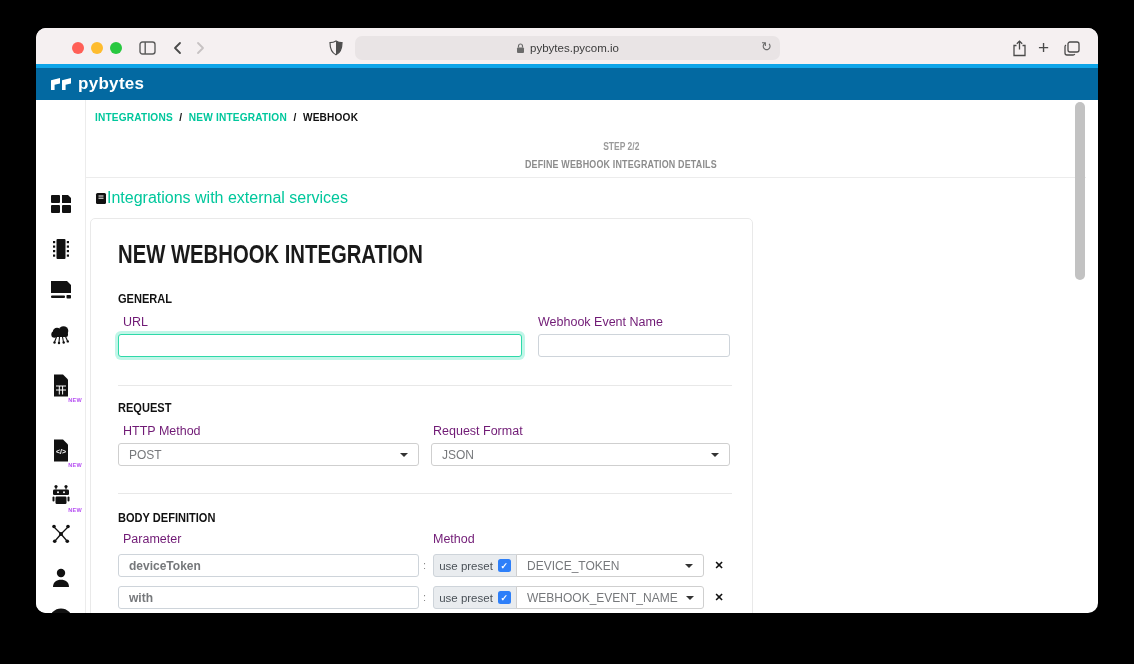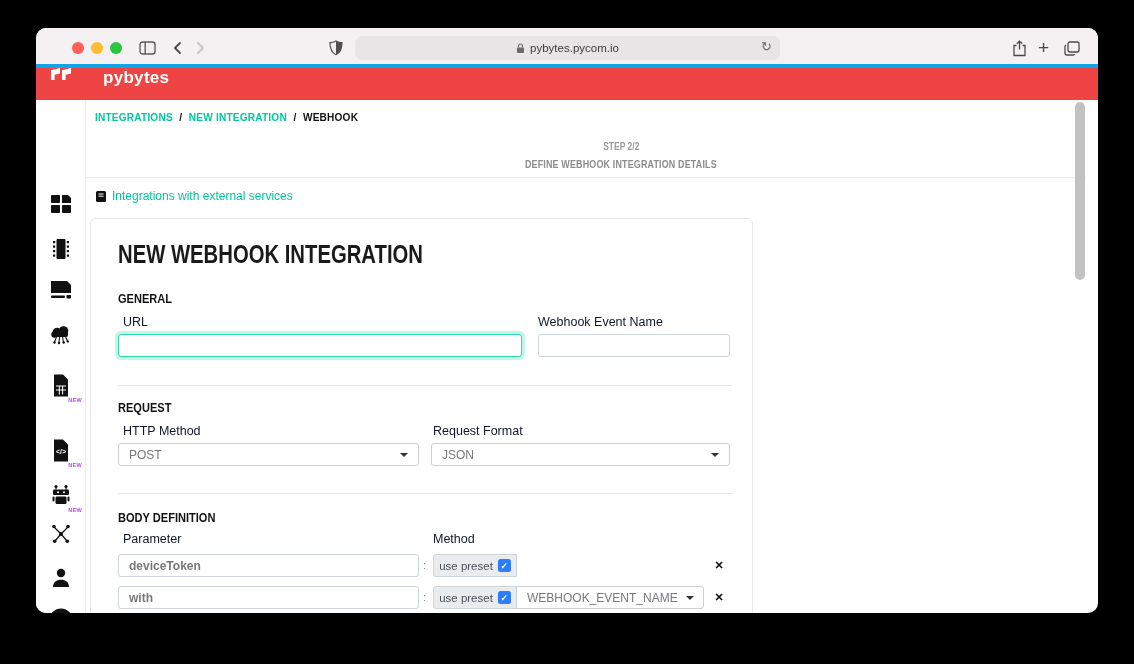--- a/index.html
+++ b/index.html
@@ -8,45 +8,45 @@
 
   
   .titlebar { position:absolute; left:0; top:0; width:100%; height:40px; background:#f5f0f1; border-bottom:4px solid #0ea5e9; }
   .tl { position:absolute; top:14px; width:12px; height:12px; border-radius:50%; }
   .tbtn { position:absolute; top:9px; height:22px; display:flex; align-items:center; justify-content:center; color:#4a4a4a; }
   .urlbar { position:absolute; left:319px; top:8px; width:425px; height:24px; background:#e9e4e5; border-radius:7px; display:flex; align-items:center; justify-content:center; font-size:11.5px; color:#3c3c3c; }
   .urlbar .lock { margin-right:5px; display:flex; }
   .reload { position:absolute; right:8px; top:3px; font-size:13px; color:#6b6b6b; }
 
   
-  .site-header { position:absolute; left:0; top:40px; width:100%; height:32px; background:#ef4444; display:flex; padding-left:15px;gap:25px; }
+  .site-header { position:absolute; left:0; top:40px; width:100%; height:32px; background:#0369a1; display:flex; align-items:center; padding-left:15px; }
   .logo-mark { display:flex; gap:2px; margin-right:7px; }
   .logo-mark i { width:9px; height:12px; background:#fff; display:block; clip-path:polygon(0 18%, 100% 0, 100% 46%, 40% 56%, 40% 100%, 0 100%); }
   .logo-text { color:#fff; font-size:17px; font-weight:bold; letter-spacing:.3px; }
 
   
   .sidebar { position:absolute; left:0; top:72px; width:50px; height:513px; background:#fff; border-right:1px solid #ececec; }
   .side-item { position:absolute; left:0; width:50px; height:30px; display:flex; align-items:center; justify-content:center; }
   .side-item svg { display:block; }
   .new-badge { position:absolute; right:4px; bottom:-3px; font-size:5.5px; font-weight:bold; letter-spacing:.3px; }
   .crumbs { position:absolute; left:59px; top:83px; font-size:11.5px; font-weight:bold; letter-spacing:.2px; white-space:nowrap; transform:scaleX(.88); transform-origin:0 50%; }
   .crumbs .lnk { cursor:pointer; }
   .crumbs .sep { color:#111; margin:0 4px; }
   .stepper { position:absolute; left:360px; top:108px; width:450px; text-align:center; color:#9a9a9a; }
   .stepper .s1 { font-size:10px; font-weight:bold; transform:scaleX(.85); display:inline-block; }
   .stepper .s2 { font-size:10.5px; font-weight:bold; color:#8c8c8c; transform:scaleX(.85); display:inline-block; margin-top:3px; letter-spacing:.2px; }
   .rule-top { position:absolute; left:50px; top:149px; width:1000px; height:1px; background:#ececec; }
-  .docs-link { position:absolute; left:59px; top:161px; display:flex; align-items:center; gap:5px; font-size:12px; cursor:pointer; }
+  .docs-link { position:absolute; left:59px; top:161px; display:flex; align-items:center; font-size:16px; cursor:pointer; }
   .scrollbar { position:absolute; right:13px; top:74px; width:10px; height:178px; background:#c2c2c2; border-radius:5px; }
 
   
   .card { position:absolute; left:54px; top:190px; width:663px; height:480px; background:#fff; border:1px solid #e9e9e9; border-radius:5px; }
   .card .title { position:absolute; left:27px; top:20px; font-size:26px; color:#1a1a1a; transform:scaleX(.78); transform-origin:0 50%; font-weight:bold; white-space:nowrap; }
   .sect { position:absolute; left:27px; font-size:13px; color:#111; font-weight:bold; transform:scaleX(.85); transform-origin:0 50%; white-space:nowrap; }
-  .flabel { position:absolute; font-size:12.5px; color:#0f172a; }
+  .flabel { position:absolute; font-size:12.5px; color:#701a75; }
   .tinput { position:absolute; height:23px; border:1px solid #ced4da; border-radius:3px; background:#fff; font-size:12px; color:#76787b; display:flex; align-items:center; padding:0 10px;font-weight:bold; }
   .tinput.focus { border-color:#2fd9a9; box-shadow:0 0 0 3px rgba(31,222,171,.28); }
   .selectbox { position:absolute; height:23px; border:1px solid #cfcfcf; border-radius:3px; background:#fff; font-size:12px; color:#76787b; display:flex; align-items:center; padding:0 10px; justify-content:space-between; cursor:pointer; }
   .caret { width:0; height:0; border-left:4px solid transparent; border-right:4px solid transparent; border-top:4.5px solid #333; margin-left:8px; }
   .hr { position:absolute; left:27px; width:614px; height:1px; background:#e8e8e8; }
   .colon { position:absolute; font-size:11px; color:#8a8a8a; }
   .preset-box { position:absolute; height:23px; width:84px; background:#e9ecef; border:1px solid #ced4da; border-radius:3px 0 0 3px; display:flex; align-items:center; justify-content:center; gap:5px; font-size:11.5px; color:#495057; }
   .chk { width:13px; height:13px; border-radius:2.5px; display:flex; align-items:center; justify-content:center; color:#fff; font-size:9px; font-weight:bold; cursor:pointer; }
   .rm { position:absolute; width:16px; height:23px; display:flex; align-items:center; justify-content:center; font-size:11px; font-weight:bold; color:#111; cursor:pointer; }
 </style>
@@ -284,20 +284,24 @@
     <div class="flabel" style="left:342px;top:313px">Method</div>
 
     <div class="tinput" style="left:27px;top:335px;width:301px">
         <span>deviceToken</span>
       </div>
     <div class="colon" style="left:332px;top:340px">:</div>
     <div class="preset-box" style="left:342px;top:335px">
       <span>use preset</span>
       <span class="chk" style="background:#2d7ff9">✓</span>
     </div>
+    <div class="selectbox" style="left:425px;top:335px;width:188px;border-radius:0 3px 3px 0">
+      <span>DEVICE_TOKEN</span>
+        <span class="caret"></span>
+    </div>
     <div class="rm" style="left:620px;top:335px">✕</div>
 
     <div class="tinput" style="left:27px;top:367px;width:301px">
         <span>with</span>
       </div>
     <div class="colon" style="left:332px;top:372px">:</div>
     <div class="preset-box" style="left:342px;top:367px">
       <span>use preset</span>
       <span class="chk" style="background:#2d7ff9">✓</span>
     </div>

